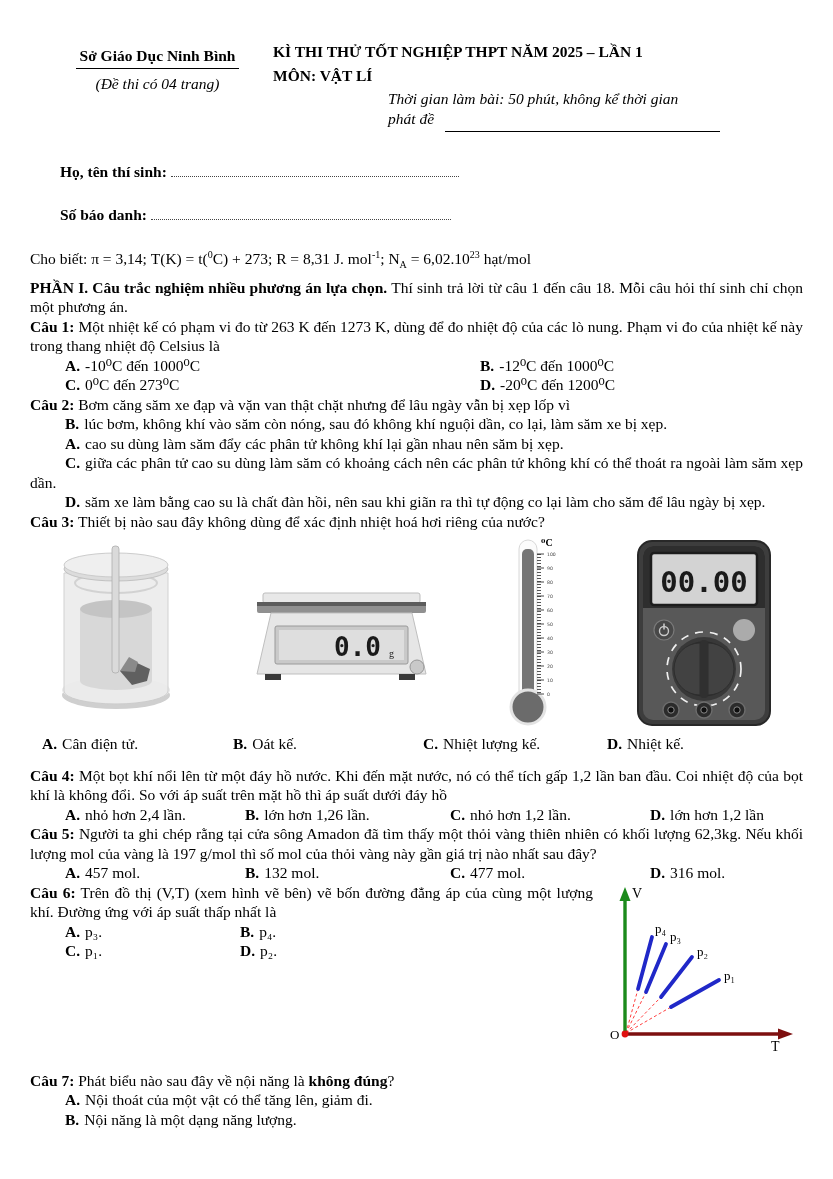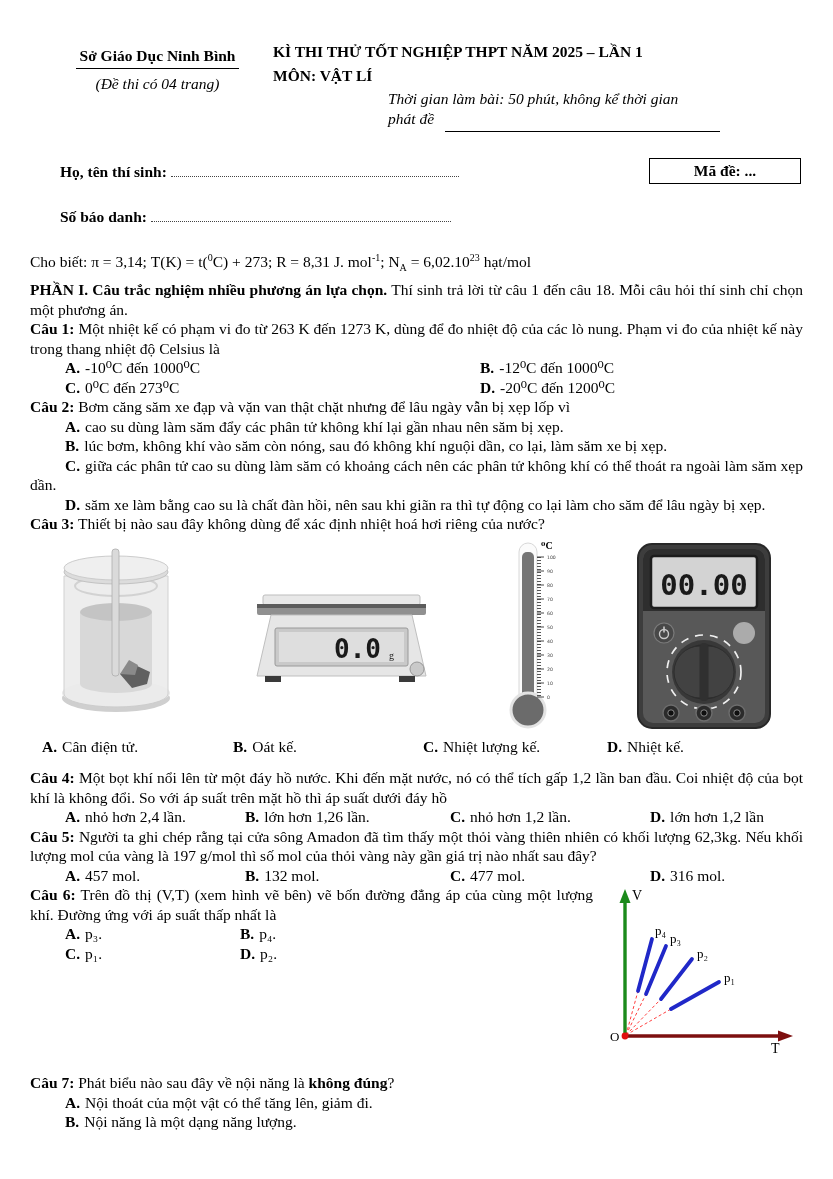--- a/index.html
+++ b/index.html
@@ -70,42 +70,41 @@
       <div class="t1">KÌ THI THỬ TỐT NGHIỆP THPT NĂM 2025 – LẦN 1</div>
       <div class="t2">MÔN: VẬT LÍ</div>
       <div class="t3">Thời gian làm bài: 50 phút, không kể thời gian phát đề</div>
       <div class="rule"></div>
     </div>
   </div>
 
   <div class="stu-row">
     <span class="stu-label">Họ, tên thí sinh:</span>
     <span class="leader name"></span>
-    <span class="code-box">Mã đề: ...</span>
   </div>
   <div class="stu-row second">
     <span class="stu-label">Số báo danh:</span>
     <span class="leader sbd"></span>
   </div>
 
   <div class="given"><span>Cho biết: π = 3,14; T(K) = t(</span><sup>0</sup><span>C) + 273; R = 8,31 J. mol</span><sup>-1</sup><span>; N</span><sub>A</sub><span> = 6,02.10</span><sup>23</sup><span> hạt/mol</span></div>
 
   <div class="para part-head"><span class="bold">PHẦN I. Câu trắc nghiệm nhiều phương án lựa chọn.</span><span> Thí sinh trả lời từ câu 1 đến câu 18. Mỗi câu hỏi thí sinh chỉ chọn một phương án.</span></div>
 
   <div class="para"><span class="qnum">Câu 1:</span><span> Một nhiệt kế có phạm vi đo từ 263 K đến 1273 K, dùng để đo nhiệt độ của các lò nung. Phạm vi đo của nhiệt kế này trong thang nhiệt độ Celsius là</span></div>
   <div class="opt-grid2">
     <div><span class="ol">A.</span><span>-10⁰C đến 1000⁰C</span></div>
     <div><span class="ol">B.</span><span>-12⁰C đến 1000⁰C</span></div>
     <div><span class="ol">C.</span><span>0⁰C đến 273⁰C</span></div>
     <div><span class="ol">D.</span><span>-20⁰C đến 1200⁰C</span></div>
   </div>
 
   <div class="para"><span class="qnum">Câu 2:</span><span> Bơm căng săm xe đạp và vặn van thật chặt nhưng để lâu ngày vẫn bị xẹp lốp vì</span></div>
+  <div class="opt-block"><span class="ol">B.</span><span>lúc bơm, không khí vào săm còn nóng, sau đó không khí nguội dần, co lại, làm săm xe bị xẹp.</span></div>
   <div class="opt-block"><span class="ol">A.</span><span>cao su dùng làm săm đẩy các phân tử không khí lại gần nhau nên săm bị xẹp.</span></div>
-  <div class="opt-block"><span class="ol">B.</span><span>lúc bơm, không khí vào săm còn nóng, sau đó không khí nguội dần, co lại, làm săm xe bị xẹp.</span></div>
   <div class="opt-block"><span class="ol">C.</span><span>giữa các phân tử cao su dùng làm săm có khoảng cách nên các phân tử không khí có thể thoát ra ngoài làm săm xẹp dần.</span></div>
   <div class="opt-block"><span class="ol">D.</span><span>săm xe làm bằng cao su là chất đàn hồi, nên sau khi giãn ra thì tự động co lại làm cho săm để lâu ngày bị xẹp.</span></div>
 
   <div class="para"><span class="qnum">Câu 3:</span><span> Thiết bị nào sau đây không dùng để xác định nhiệt hoá hơi riêng của nước?</span></div>
 
   <div class="figs-row">
 
     <svg width="125" height="180" viewBox="0 0 125 180">
       <ellipse cx="62" cy="152" rx="54" ry="14" fill="#cfcfcf"></ellipse>
       <ellipse cx="62" cy="147" rx="54" ry="13" fill="#e9e9e9"></ellipse>

